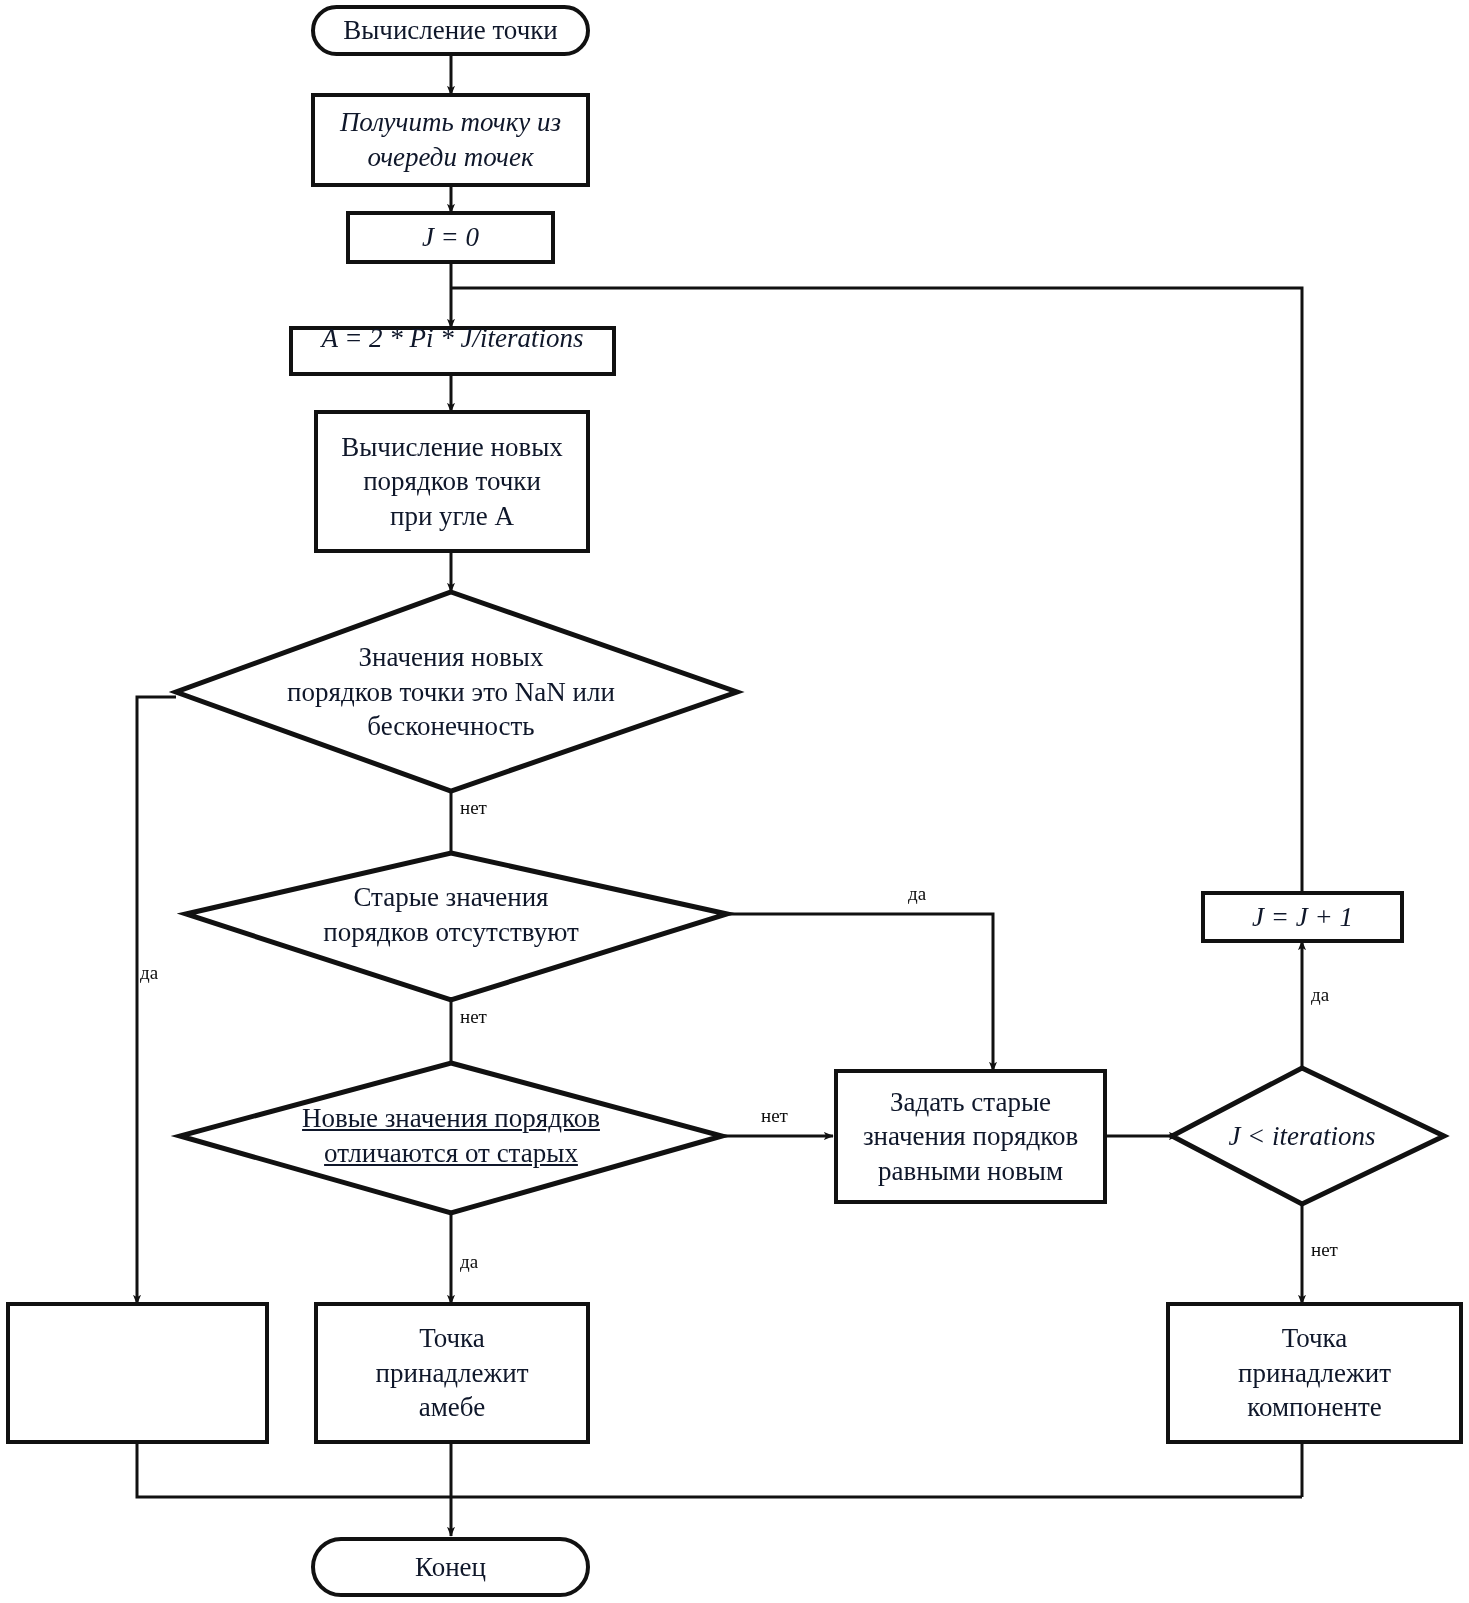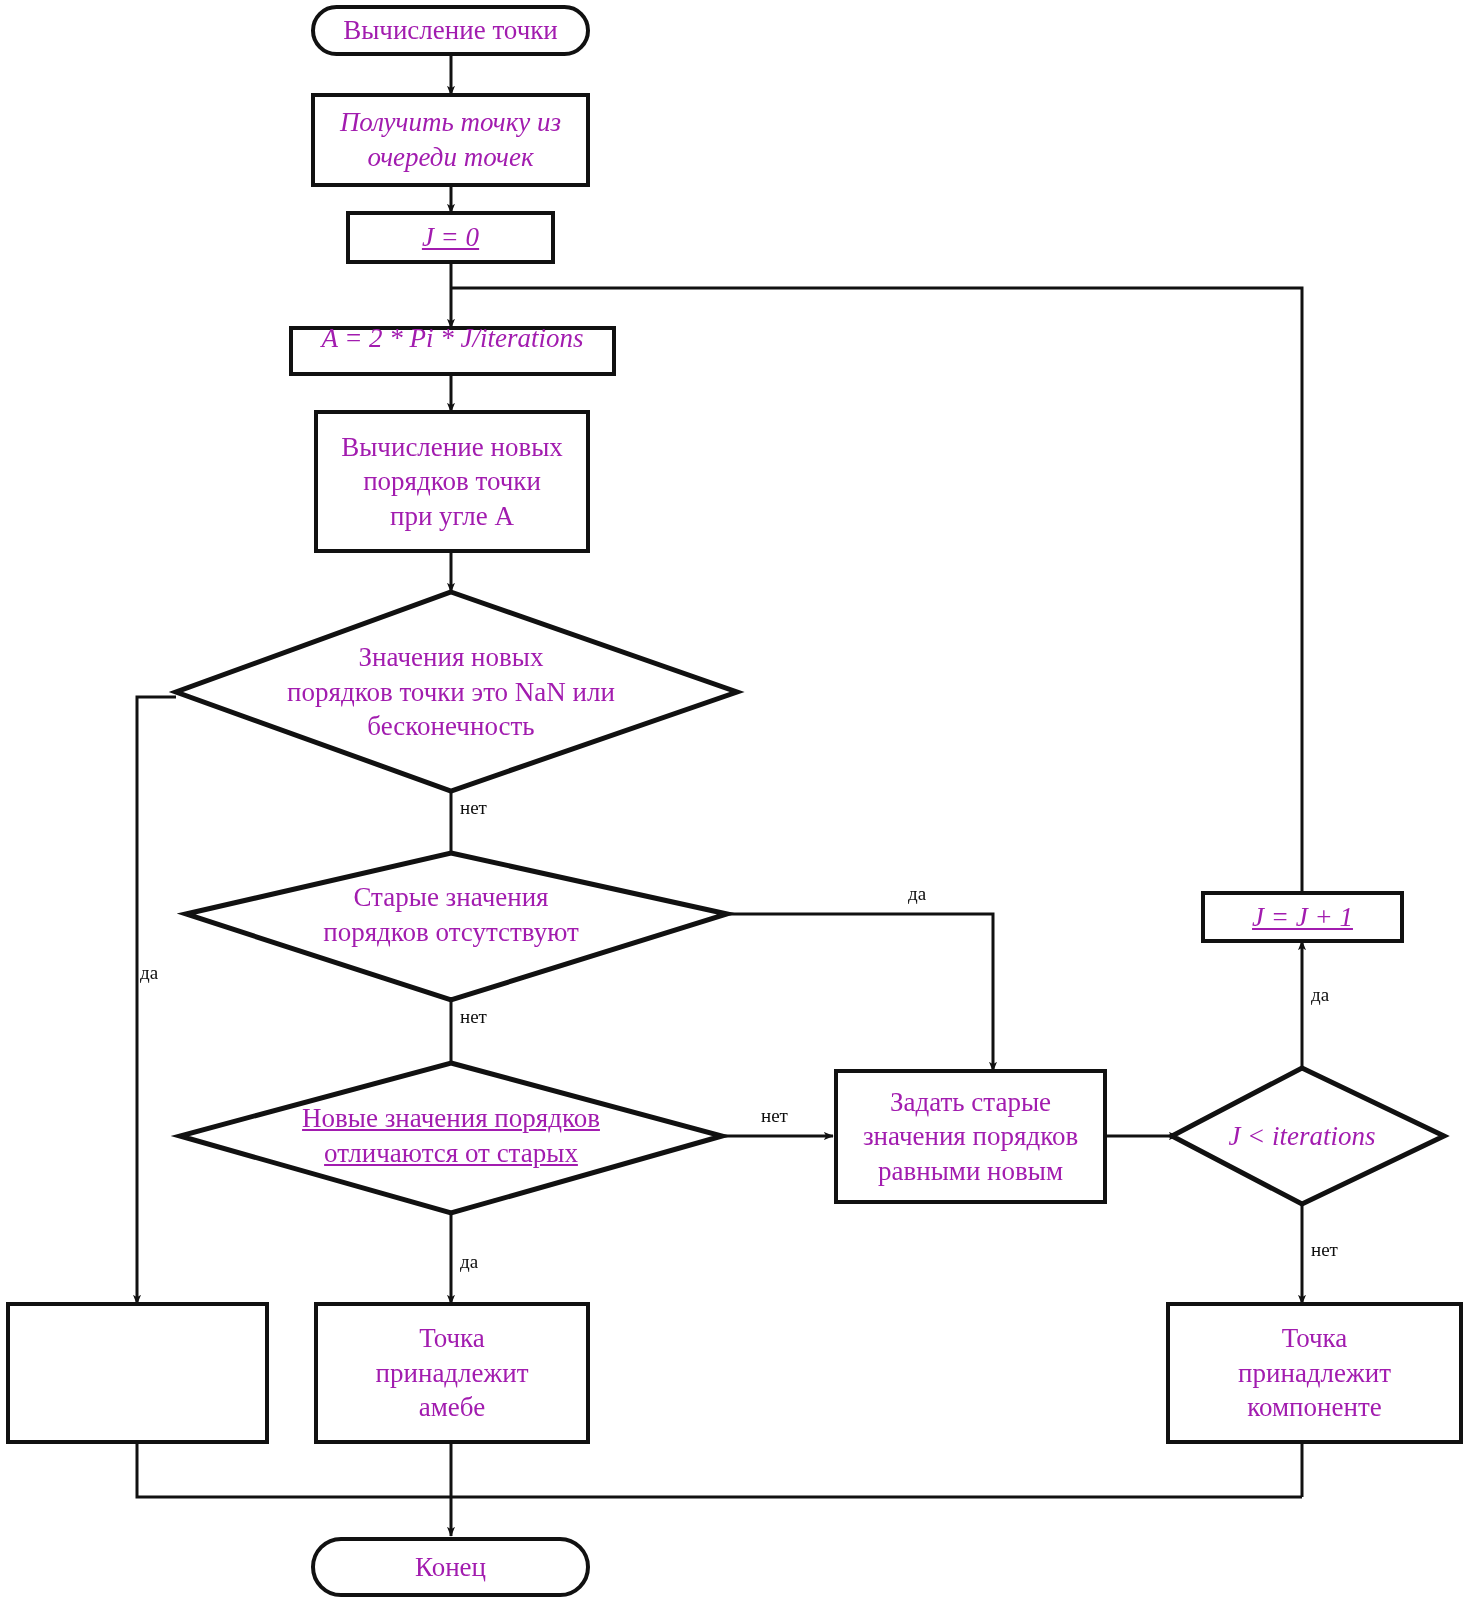--- a/index.html
+++ b/index.html
@@ -21,21 +21,21 @@
     top: 0;
     width: 1469px;
     height: 1603px;
   }
   .node-text {
     position: absolute;
     display: flex;
     align-items: center;
     justify-content: center;
     text-align: center;
-    color: #a21caf;
+    color: #0f172a;
     font-size: 27px;
     line-height: 1.28;
     pointer-events: none;
     white-space: pre-line;
   }
   .edge-label {
     position: absolute;
     color: #0d0d0d;
     font-size: 19px;
     line-height: 1;
@@ -123,21 +123,21 @@
     <rect x="1168" y="1304" width="293" height="138" fill="#ffffff" stroke="#111111" stroke-width="4"></rect>
 
     <rect x="313" y="1539" width="275" height="56" rx="28" ry="28" fill="#ffffff" stroke="#111111" stroke-width="4"></rect>
   </svg>
 
   <div class="node-text" style="left:313px; top:7px; width:275px; height:47px;">Вычисление точки</div>
 
   <div class="node-text" style="left:313px; top:95px; width:275px; height:90px;font-style:italic;">Получить точку из
 очереди точек</div>
 
-  <div class="node-text italic-var" style="left:348px; top:213px; width:205px; height:49px;text-decoration:underline;">J = 0</div>
+  <div class="node-text italic-var" style="left:348px; top:213px; width:205px; height:49px;">J = 0</div>
 
   <div class="node-text" style="left:291px; top:315px; width:323px; height:46px;font-style:italic;">A = 2 * Pi * J/iterations</div>
 
   <div class="node-text" style="left:316px; top:412px; width:272px; height:139px;">Вычисление новых
 порядков точки
 при угле A</div>
 
   <div class="node-text" style="left:216px; top:630px; width:470px; height:124px;">Значения новых
 порядков точки это NaN или
 бесконечность</div>
@@ -147,21 +147,21 @@
 
   <div class="node-text" style="left:221px; top:1093px; width:460px; height:85px;text-decoration:underline;">Новые значения порядков
 отличаются от старых</div>
 
   <div class="node-text" style="left:836px; top:1071px; width:269px; height:131px;">Задать старые
 значения порядков
 равными новым</div>
 
   <div class="node-text italic-var" style="left:1192px; top:1111px; width:220px; height:50px;">J &lt; iterations</div>
 
-  <div class="node-text italic-var" style="left:1203px; top:893px; width:199px; height:48px;text-decoration:underline;">J = J + 1</div>
+  <div class="node-text italic-var" style="left:1203px; top:893px; width:199px; height:48px;">J = J + 1</div>
 
 
   <div class="node-text" style="left:316px; top:1304px; width:272px; height:138px;">Точка
 принадлежит
 амебе</div>
 
   <div class="node-text" style="left:1168px; top:1304px; width:293px; height:138px;">Точка
 принадлежит
 компоненте</div>
 

